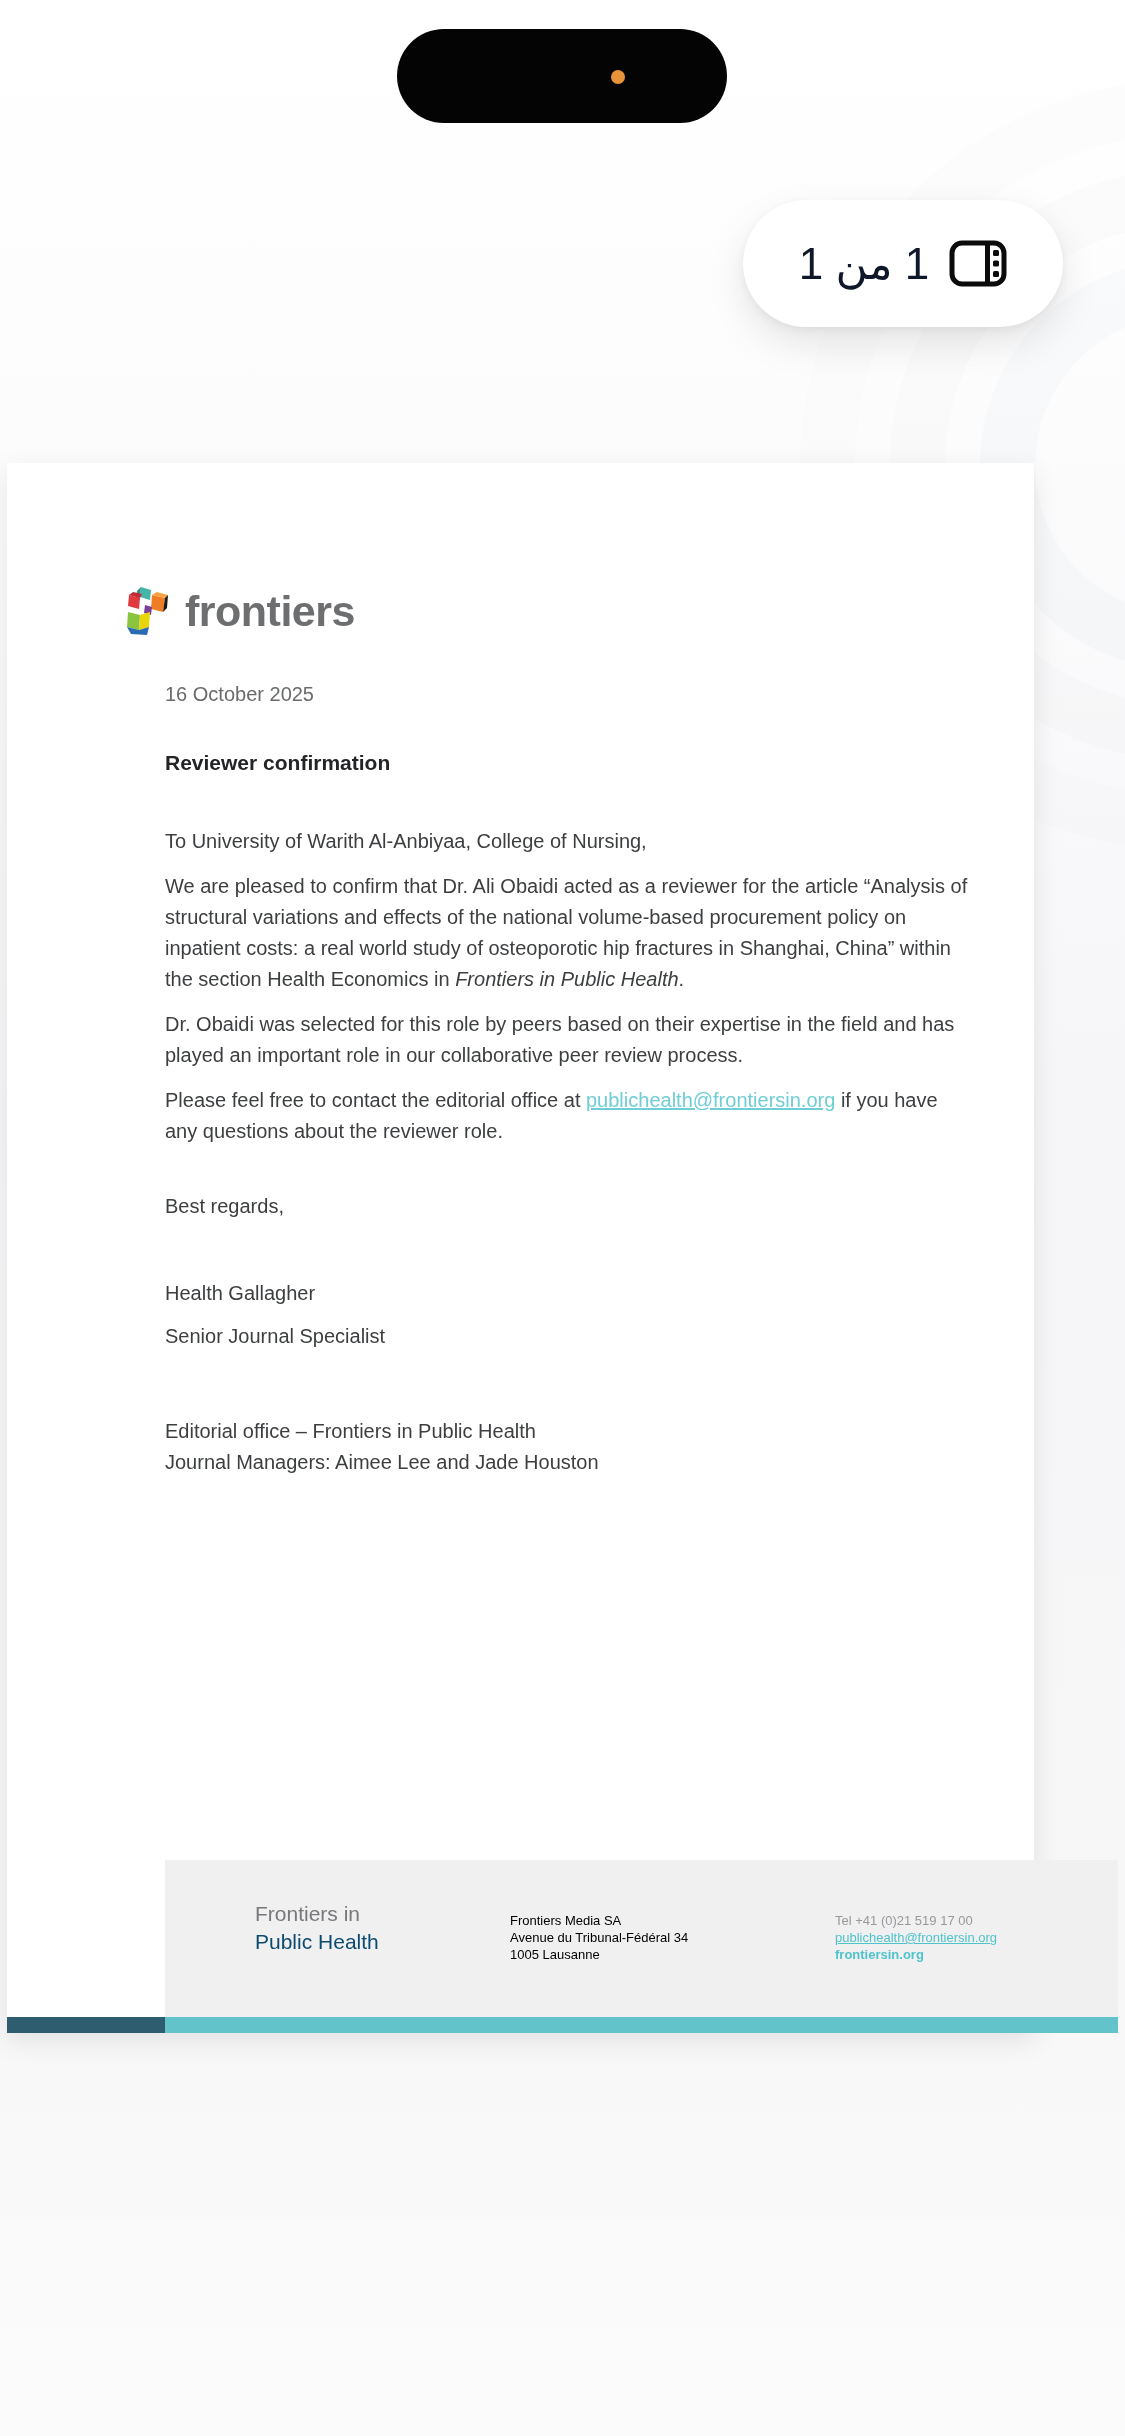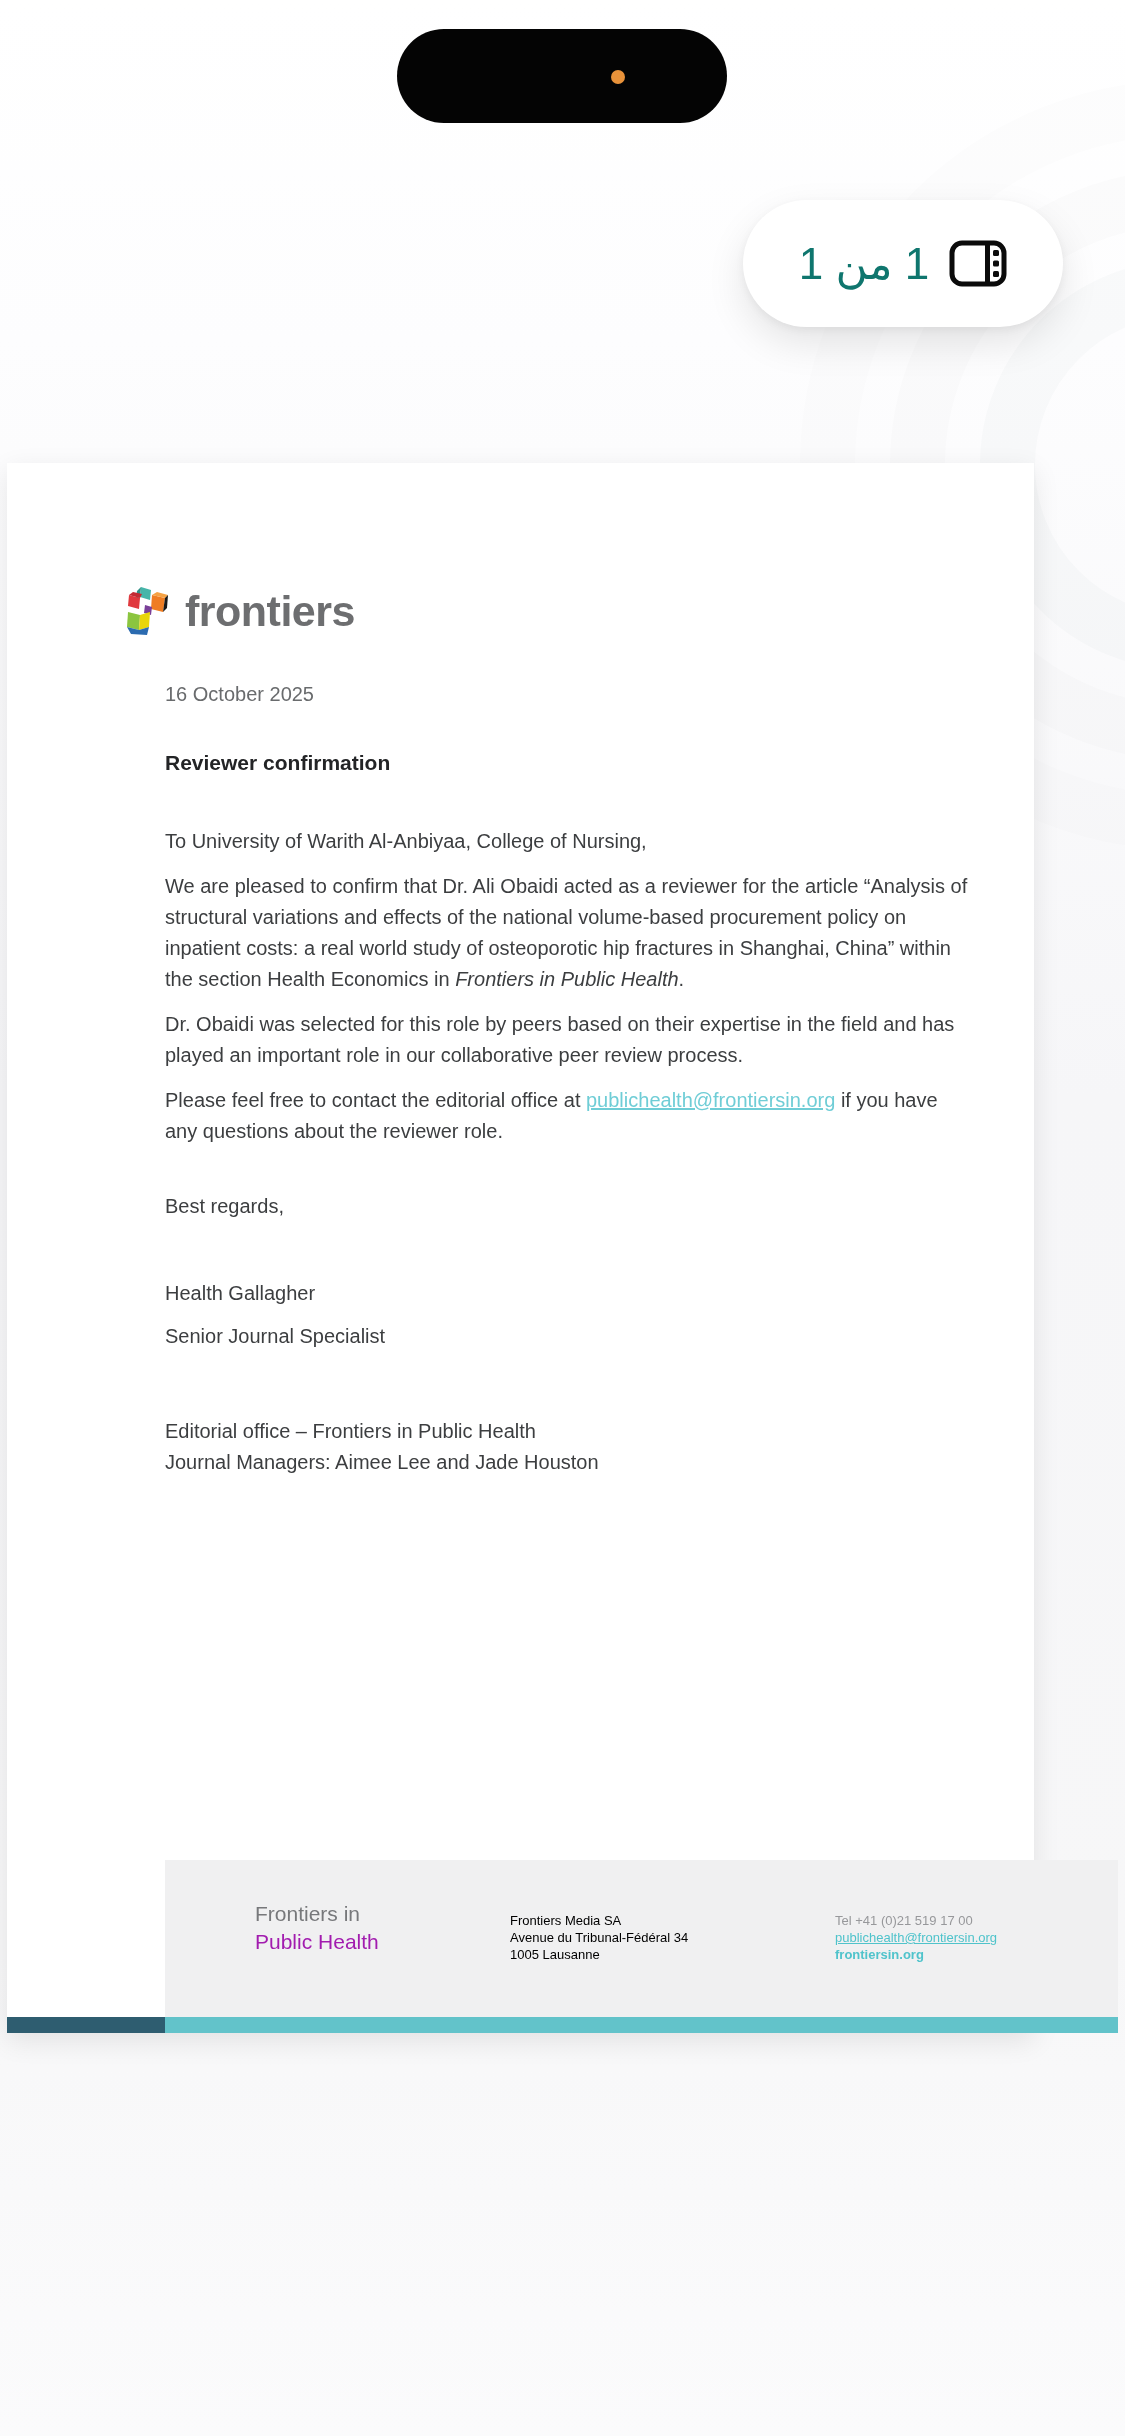--- a/index.html
+++ b/index.html
@@ -23,21 +23,21 @@
   .mic-dot{position:absolute;top:41px;right:102px;width:14px;height:14px;border-radius:50%;}
 
   
   .pill{
     position:absolute;left:743px;top:200px;width:320px;height:127px;border-radius:64px;
     background:#ffffff;
     box-shadow:0 16px 38px rgba(0,0,0,0.10),0 3px 9px rgba(0,0,0,0.05);
     display:flex;align-items:center;justify-content:center;gap:20px;
     border:none;cursor:pointer;
   }
-  .pill-label{font-size:44px;color:#0f766e;direction:rtl;line-height:1;letter-spacing:0;}
+  .pill-label{font-size:44px;color:#0f172a;direction:rtl;line-height:1;letter-spacing:0;}
   .pill-icon{display:block;}
 
   
   .page{
     position:absolute;left:7px;top:463px;width:1027px;height:1570px;background:#ffffff;
     box-shadow:0 8px 26px rgba(0,0,0,0.09);
   }
   .letter{position:absolute;left:158px;top:122px;width:805px;color:#3c3e40;}
   .logo-row{display:flex;align-items:center;gap:12px;margin-left:-40px;height:52px;}
   .logo-word{font-size:43px;font-weight:bold;color:#6d6e70;letter-spacing:-0.5px;line-height:1;}
@@ -134,21 +134,21 @@
       <p class="para sig-name">Health Gallagher</p>
       <p class="para sig-title">Senior Journal Specialist</p>
 
       <p class="para office">Editorial office – Frontiers in Public Health</p>
       <p class="para managers">Journal Managers: Aimee Lee and Jade Houston</p>
     </div>
 
     <div class="footer">
       <div class="f-col1">
         <div class="l1">Frontiers in</div>
-        <div class="l2" style="color:#a21caf;">Public Health</div>
+        <div class="l2" style="color:#0c4a6e;">Public Health</div>
       </div>
       <div class="f-col2">
         <div>Frontiers Media SA</div>
         <div>Avenue du Tribunal-Fédéral 34</div>
         <div>1005 Lausanne</div>
       </div>
       <div class="f-col3">
         <div>Tel +41 (0)21 519 17 00</div>
         <div><a class="f-link" style="color:#4fc3cb;">publichealth@frontiersin.org</a></div>
         <div><a class="f-site" style="color:#4fc3cb;">frontiersin.org</a></div>

